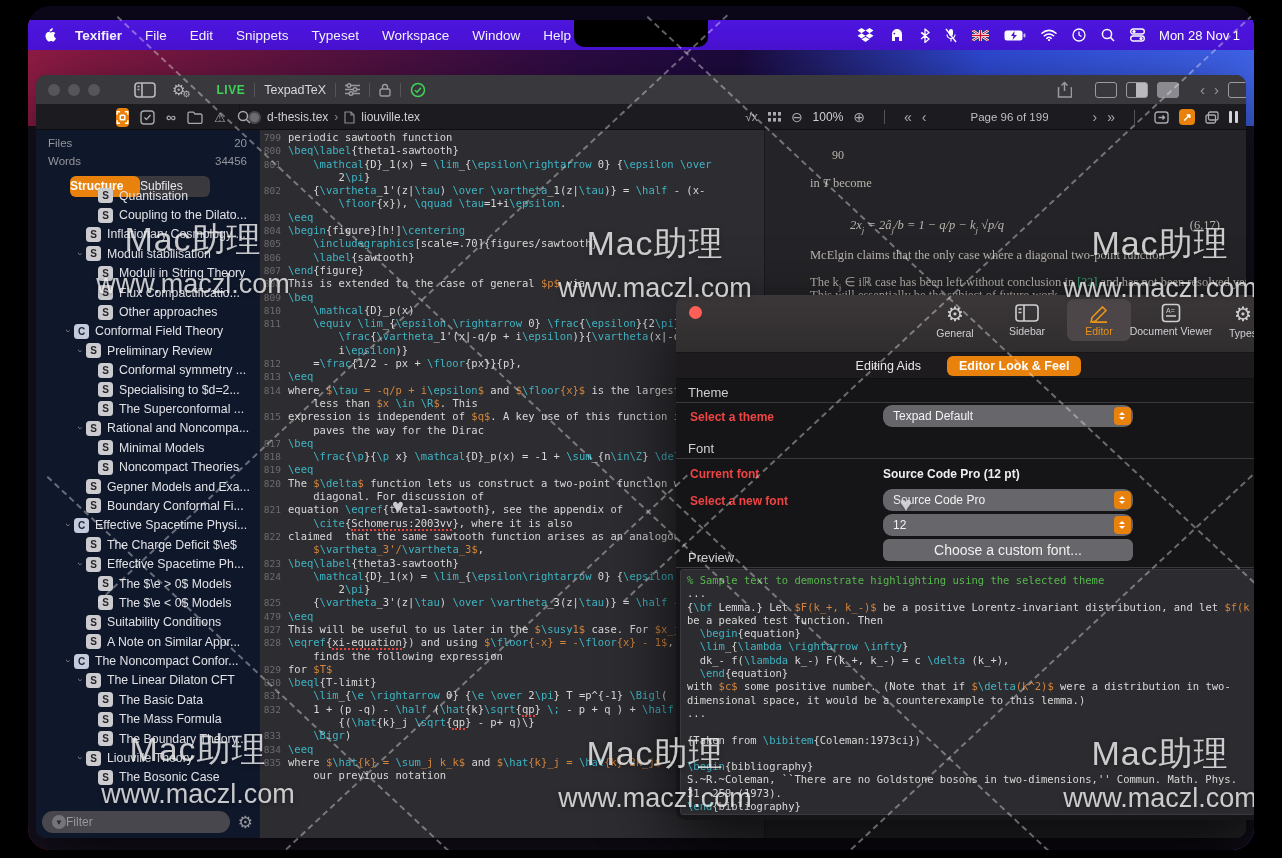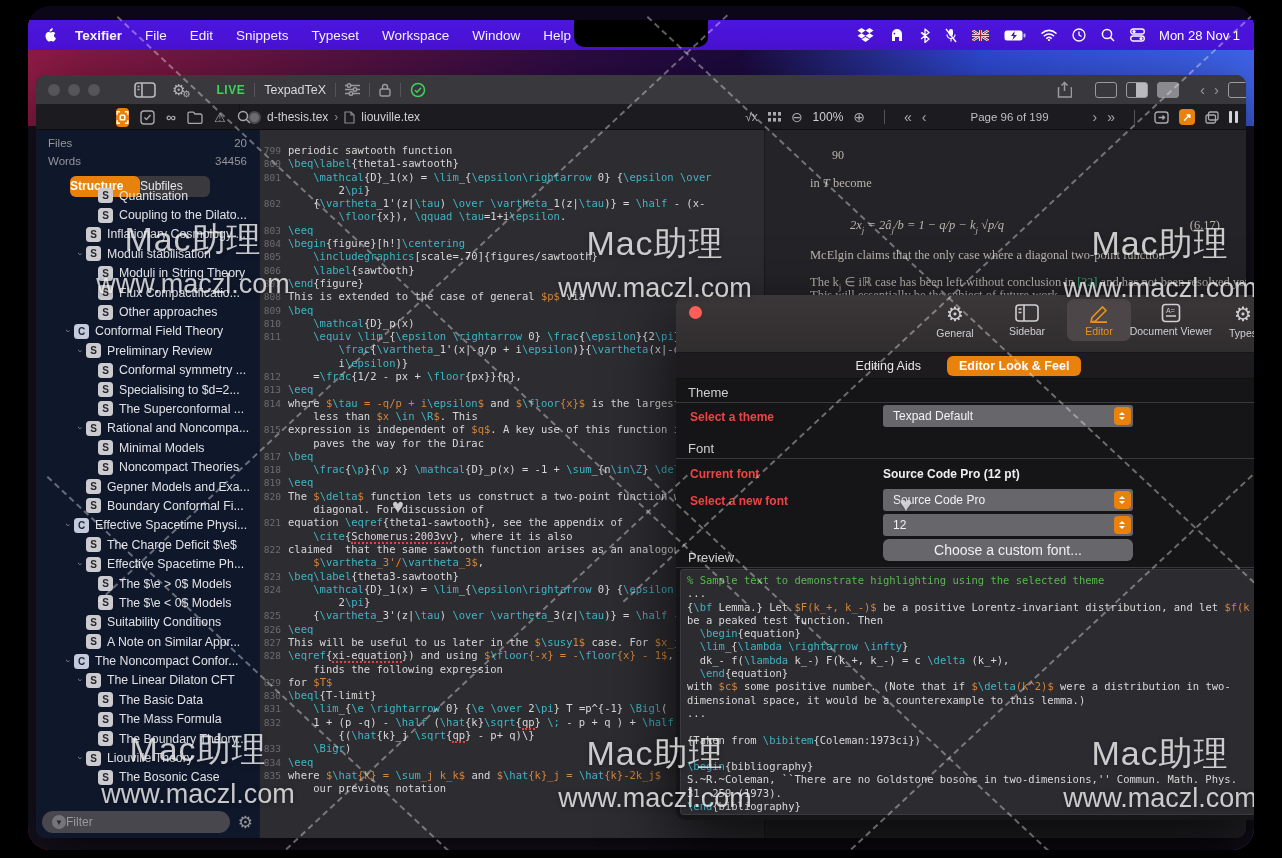--- a/index.html
+++ b/index.html
@@ -54,21 +54,21 @@
 .badge{flex:none;width:15px;height:15px;border-radius:3.5px;font-size:10px;font-weight:bold;display:flex;align-items:center;justify-content:center;margin-right:6px;background:#cbcbd0;color:#26262b}
 .badge.bC{background:#c3cbdd;color:#1f2430}
 .tlabel{overflow:hidden;text-overflow:ellipsis;font-size:12.3px}
 .filterbar{position:absolute;left:6px;right:6px;bottom:5px;height:22px;display:flex;align-items:center;gap:8px}
 .filterinput{flex:1;height:22px;background:#48474d;border:none;border-radius:11px;color:#d8d8dc;font-size:12px;padding-left:24px;outline:none}
 .filterinput::placeholder{color:#98989d}
 .ficon{position:absolute;left:10px;top:4px;width:14px;height:14px;border-radius:50%;background:#74747a;color:#2b2a2f;font-size:8px;display:flex;align-items:center;justify-content:center}
 .gear2{color:#94949a;font-size:17px}
 
 .editor{width:505px;background:#2d2c31;position:relative;overflow:hidden;border-right:1px solid #1a191c}
-.ecol{position:absolute;left:0;top:14px;right:0}
+.ecol{position:absolute;left:0;top:1px;right:0}
 .erow{display:flex;height:13.3px;line-height:13.3px;font-family:"DejaVu Sans Mono",monospace;font-size:10.5px;white-space:pre}
 .enum{width:28px;flex:none;text-align:right;padding-right:7px;color:#6c6c71;font-size:9.5px}
 .etxt{color:#d8d8d8}
 .cmd{color:#3fb5c4}
 .mth{color:#d2853c}.mth .cmd{color:#3fb5c4}
 .com{color:#57b84e}
 .sq{text-decoration:none;border-bottom:2px dotted #e0443e}
 
 .pdf{flex:1;background:#242327;position:relative;font-family:"Liberation Serif",serif;color:#b9b5ad;overflow:hidden}
 .pdfitem{position:absolute;font-size:12.5px;white-space:nowrap}
@@ -84,21 +84,21 @@
 .dtbitem .dlab{font-size:10.5px;white-space:nowrap}
 .dtbitem.sel{background:#4c4648;color:#e8941a}
 .dtbitem.sel .dlab{color:#e8941a}
 .dtabs{position:absolute;left:0;top:58px;right:0;height:26px;background:#1d1b1d;display:flex;align-items:center;justify-content:center;gap:26px;border-bottom:1px solid #101010}
 .dtab{font-size:12.5px;color:#e8e8e8}
 .dtab.pill{background:#e8820c;color:#fff;font-weight:bold;border-radius:6px;padding:3px 12px}
 .dsection{position:absolute;left:12px;font-size:13px;color:#cfcfcf}
 .dhr{position:absolute;left:0;right:0;height:1px;background:#39383b}
 .dlabel{position:absolute;left:14px;font-size:12px;font-weight:bold;color:#ef4444;white-space:nowrap}
 .dvalue{position:absolute;left:207px;font-size:12px;font-weight:bold;color:#efefef}
-.dd{position:absolute;left:207px;width:250px;height:22px;background:#66666b;border-radius:3px;color:#f2f2f2;font-size:12px;line-height:22px;padding-left:10px}
+.dd{position:absolute;left:207px;width:250px;height:22px;background:#66666b;border-radius:9px;color:#f2f2f2;font-size:12px;line-height:22px;padding-left:10px}
 .step{position:absolute;right:2px;top:2px;width:17px;height:18px;background:#e8820c;border-radius:4px}
 .step i{position:absolute;left:5px;width:0;height:0;border:3.5px solid transparent}
 .step i.u{top:2px;border-bottom-color:#fff}
 .step i.d{bottom:2px;border-top-color:#fff}
 .dbtn{position:absolute;left:207px;width:250px;height:22px;background:#66666b;border-radius:6px;color:#f0f0f0;font-size:14px;text-align:center;line-height:22px}
 .pbox{position:absolute;left:4px;right:6px;top:274px;bottom:5px;background:#2c2b30;border:1px solid #3a393e;border-radius:3px;overflow:hidden;padding:4px 6px}
 .pline{height:13.3px;line-height:13.3px;font-family:"DejaVu Sans Mono",monospace;font-size:10.5px;white-space:pre;color:#d8d8d8}
 
 .wmlayer{position:absolute;inset:0;z-index:40;pointer-events:none}
 .wm{position:absolute;text-align:center;color:rgba(240,240,240,.82);text-shadow:0 1px 5px rgba(0,0,0,.35);transform:translate(-50%,-50%)}
@@ -560,21 +560,21 @@
             <div class="erow"><span class="enum">820</span><span class="etxt">The <span class="mth">$</span><span class="mth"><span class="cmd">\delta</span></span><span class="mth">$</span> function lets us construct a two-point function w</span></div>
             <div class="erow"><span class="enum"></span><span class="etxt">    diagonal. For discussion of</span></div>
             <div class="erow"><span class="enum">821</span><span class="etxt">equation <span class="cmd">\eqref</span>{theta1-sawtooth}, see the appendix of</span></div>
             <div class="erow"><span class="enum"></span><span class="etxt">    <span class="cmd">\cite</span>{<u class="sq">Schomerus:2003vv</u>}, where it is also</span></div>
             <div class="erow"><span class="enum">822</span><span class="etxt">claimed  that the same sawtooth function arises as an analogou</span></div>
             <div class="erow"><span class="enum"></span><span class="etxt">    <span class="mth">$</span><span class="mth"><span class="cmd">\vartheta</span>_3'/<span class="cmd">\vartheta</span>_3</span><span class="mth">$</span>,</span></div>
             <div class="erow"><span class="enum">823</span><span class="etxt"><span class="cmd">\beq</span><span class="cmd">\label</span>{theta3-sawtooth}</span></div>
             <div class="erow"><span class="enum">824</span><span class="etxt">    <span class="cmd">\mathcal</span>{D}_1(x) = <span class="cmd">\lim</span>_{<span class="cmd">\epsilon</span><span class="cmd">\rightarrow</span> 0} {<span class="cmd">\epsilon</span></span></div>
             <div class="erow"><span class="enum"></span><span class="etxt">        2<span class="cmd">\pi</span>}</span></div>
             <div class="erow"><span class="enum">825</span><span class="etxt">    {<span class="cmd">\vartheta</span>_3'(z|<span class="cmd">\tau</span>) <span class="cmd">\over</span> <span class="cmd">\vartheta</span>_3(z|<span class="cmd">\tau</span>)} = <span class="cmd">\half</span> -</span></div>
-            <div class="erow"><span class="enum">826</span><span class="etxt"><span class="cmd">\eeq</span></span></div>
+            <div class="erow"><span class="enum">479</span><span class="etxt"><span class="cmd">\eeq</span></span></div>
             <div class="erow"><span class="enum">827</span><span class="etxt">This will be useful to us later in the <span class="mth">$</span><span class="mth"><span class="cmd">\susy</span>1</span><span class="mth">$</span> case. For <span class="mth">$</span><span class="mth">x_j</span></span></div>
             <div class="erow"><span class="enum">828</span><span class="etxt"><span class="cmd">\eqref</span>{<u class="sq">xi-equation</u>}) and using <span class="mth">$</span><span class="mth"><span class="cmd">\floor</span>{-x} = -<span class="cmd">\floor</span>{x} - 1</span><span class="mth">$</span>,</span></div>
             <div class="erow"><span class="enum"></span><span class="etxt">    finds the following expression</span></div>
             <div class="erow"><span class="enum">829</span><span class="etxt">for <span class="mth">$</span><span class="mth">T</span><span class="mth">$</span></span></div>
             <div class="erow"><span class="enum">830</span><span class="etxt"><span class="cmd">\beql</span>{T-limit}</span></div>
             <div class="erow"><span class="enum">831</span><span class="etxt">    <span class="cmd">\lim</span>_{<span class="cmd">\e</span> <span class="cmd">\rightarrow</span> 0} {<span class="cmd">\e</span> <span class="cmd">\over</span> 2<span class="cmd">\pi</span>} T =p^{-1} <span class="cmd">\Bigl</span>(</span></div>
             <div class="erow"><span class="enum">832</span><span class="etxt">    1 + (p -q) - <span class="cmd">\half</span> (<span class="cmd">\hat</span>{k}<span class="cmd">\sqrt</span>{<u class="sq">qp</u>} <span class="cmd">\;</span> - p + q ) + <span class="cmd">\half</span></span></div>
             <div class="erow"><span class="enum"></span><span class="etxt">        {(<span class="cmd">\hat</span>{k}_j <span class="cmd">\sqrt</span>{<u class="sq">qp</u>} - p+ q)\}</span></div>
             <div class="erow"><span class="enum">833</span><span class="etxt">    <span class="cmd">\Bigr</span>)</span></div>
             <div class="erow"><span class="enum">834</span><span class="etxt"><span class="cmd">\eeq</span></span></div>

